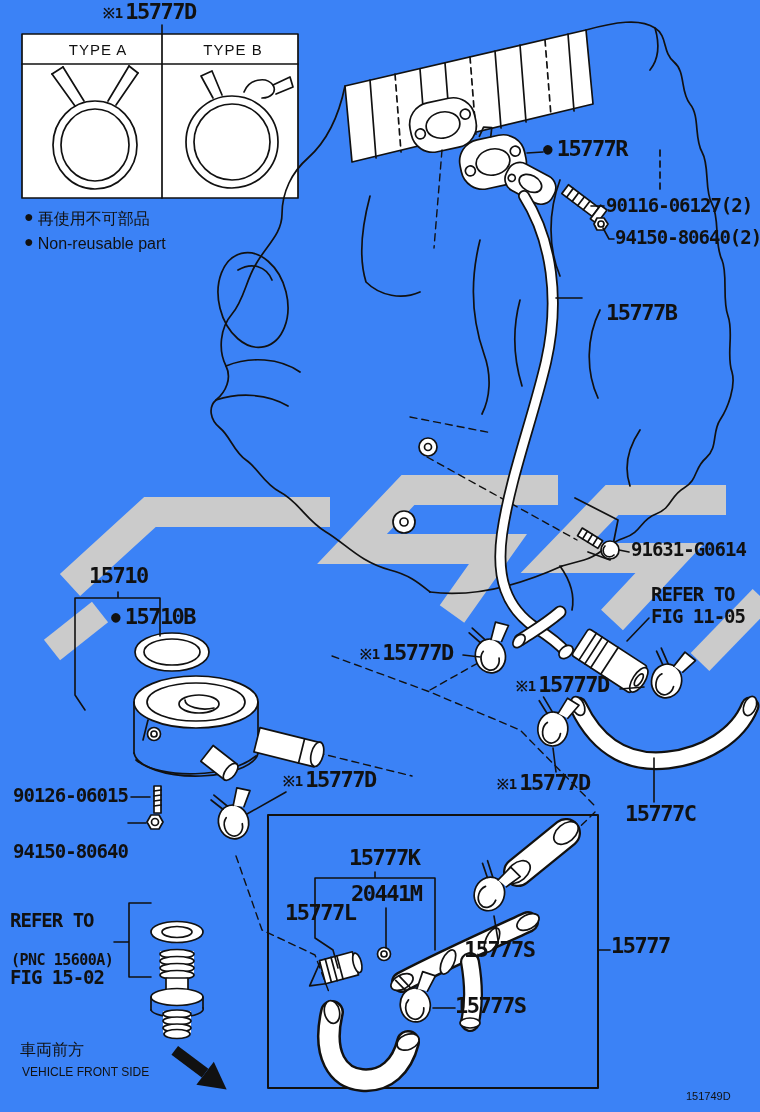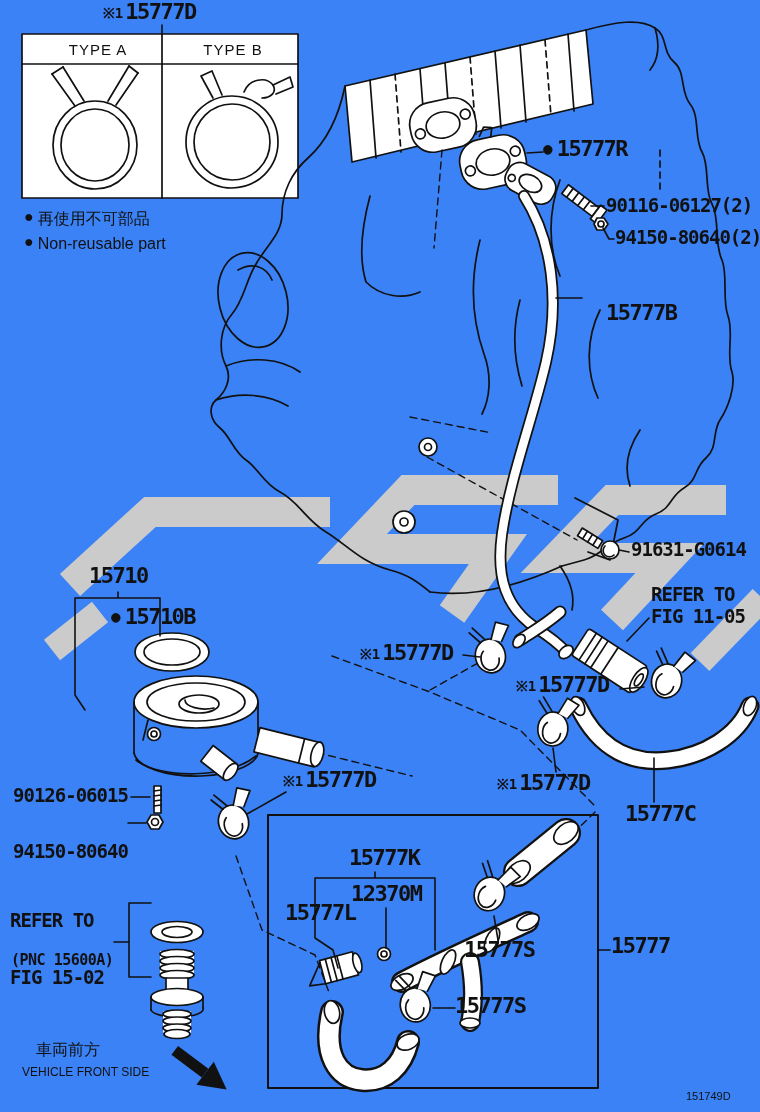--- a/index.html
+++ b/index.html
@@ -327,27 +327,27 @@
 
   <div class="lbl plabel" style="left:283px;top:769px;"><span class="refmark">※1</span><span>15777D</span></div>
   <div class="lbl plabel" style="left:360px;top:642px;"><span class="refmark">※1</span><span>15777D</span></div>
   <div class="lbl plabel" style="left:516px;top:674px;"><span class="refmark">※1</span><span>15777D</span></div>
   <div class="lbl plabel" style="left:497px;top:772px;"><span class="refmark">※1</span><span>15777D</span></div>
 
   <div class="lbl plabel" style="left:625px;top:803px;">15777C</div>
   <div class="lbl plabel" style="left:611px;top:935px;">15777</div>
 
   <div class="lbl plabel" style="left:349px;top:847px;">15777K</div>
-  <div class="lbl plabel" style="left:351px;top:883px;">12370M</div>
+  <div class="lbl plabel" style="left:351px;top:883px;">20441M</div>
   <div class="lbl plabel" style="left:285px;top:902px;">15777L</div>
   <div class="lbl plabel" style="left:464px;top:939px;">15777S</div>
   <div class="lbl plabel" style="left:455px;top:995px;">15777S</div>
 
   <div class="lbl plabel sm" style="left:10px;top:911px;">REFER TO</div>
   <div class="lbl plabel sm" style="left:10px;top:932px;margin-top:36px;">FIG 15-02</div>
   <div class="lbl plabel xs" style="left:11px;top:953px;">(PNC 15600A)</div>
 
-  <div class="lbl slabel jp" style="left:36px;top:1040px;">車両前方</div>
+  <div class="lbl slabel jp" style="left:20px;top:1040px;">車両前方</div>
   <div class="lbl slabel" style="left:22px;top:1065px;font-size:12px;">VEHICLE FRONT SIDE</div>
 
   <div class="lbl slabel" style="left:686px;top:1090px;font-size:11px;">151749D</div>
 
 </div>
 
 </body></html>

